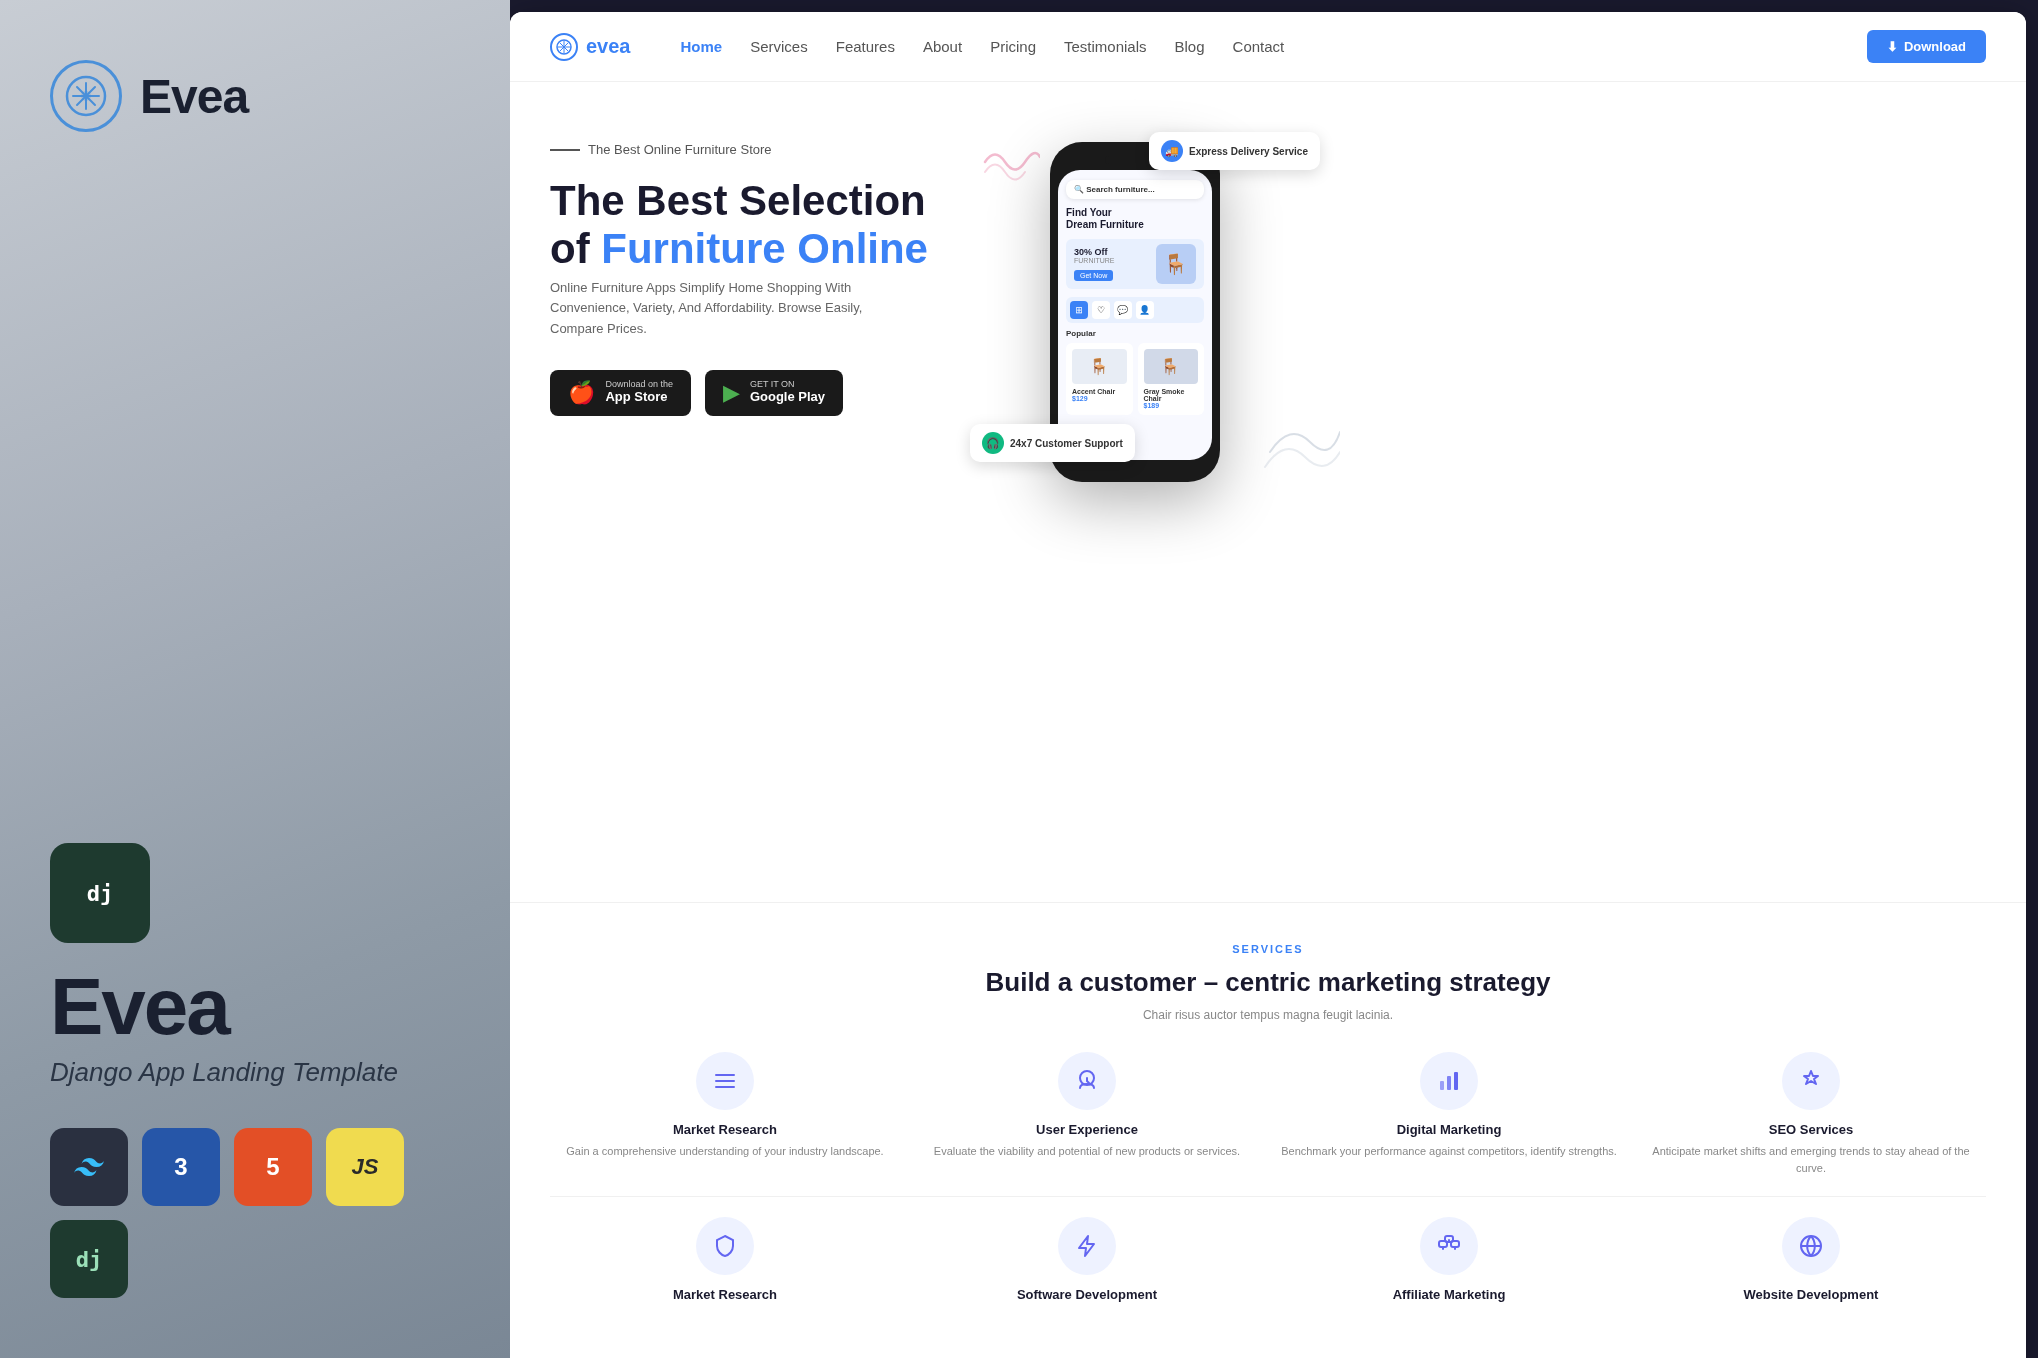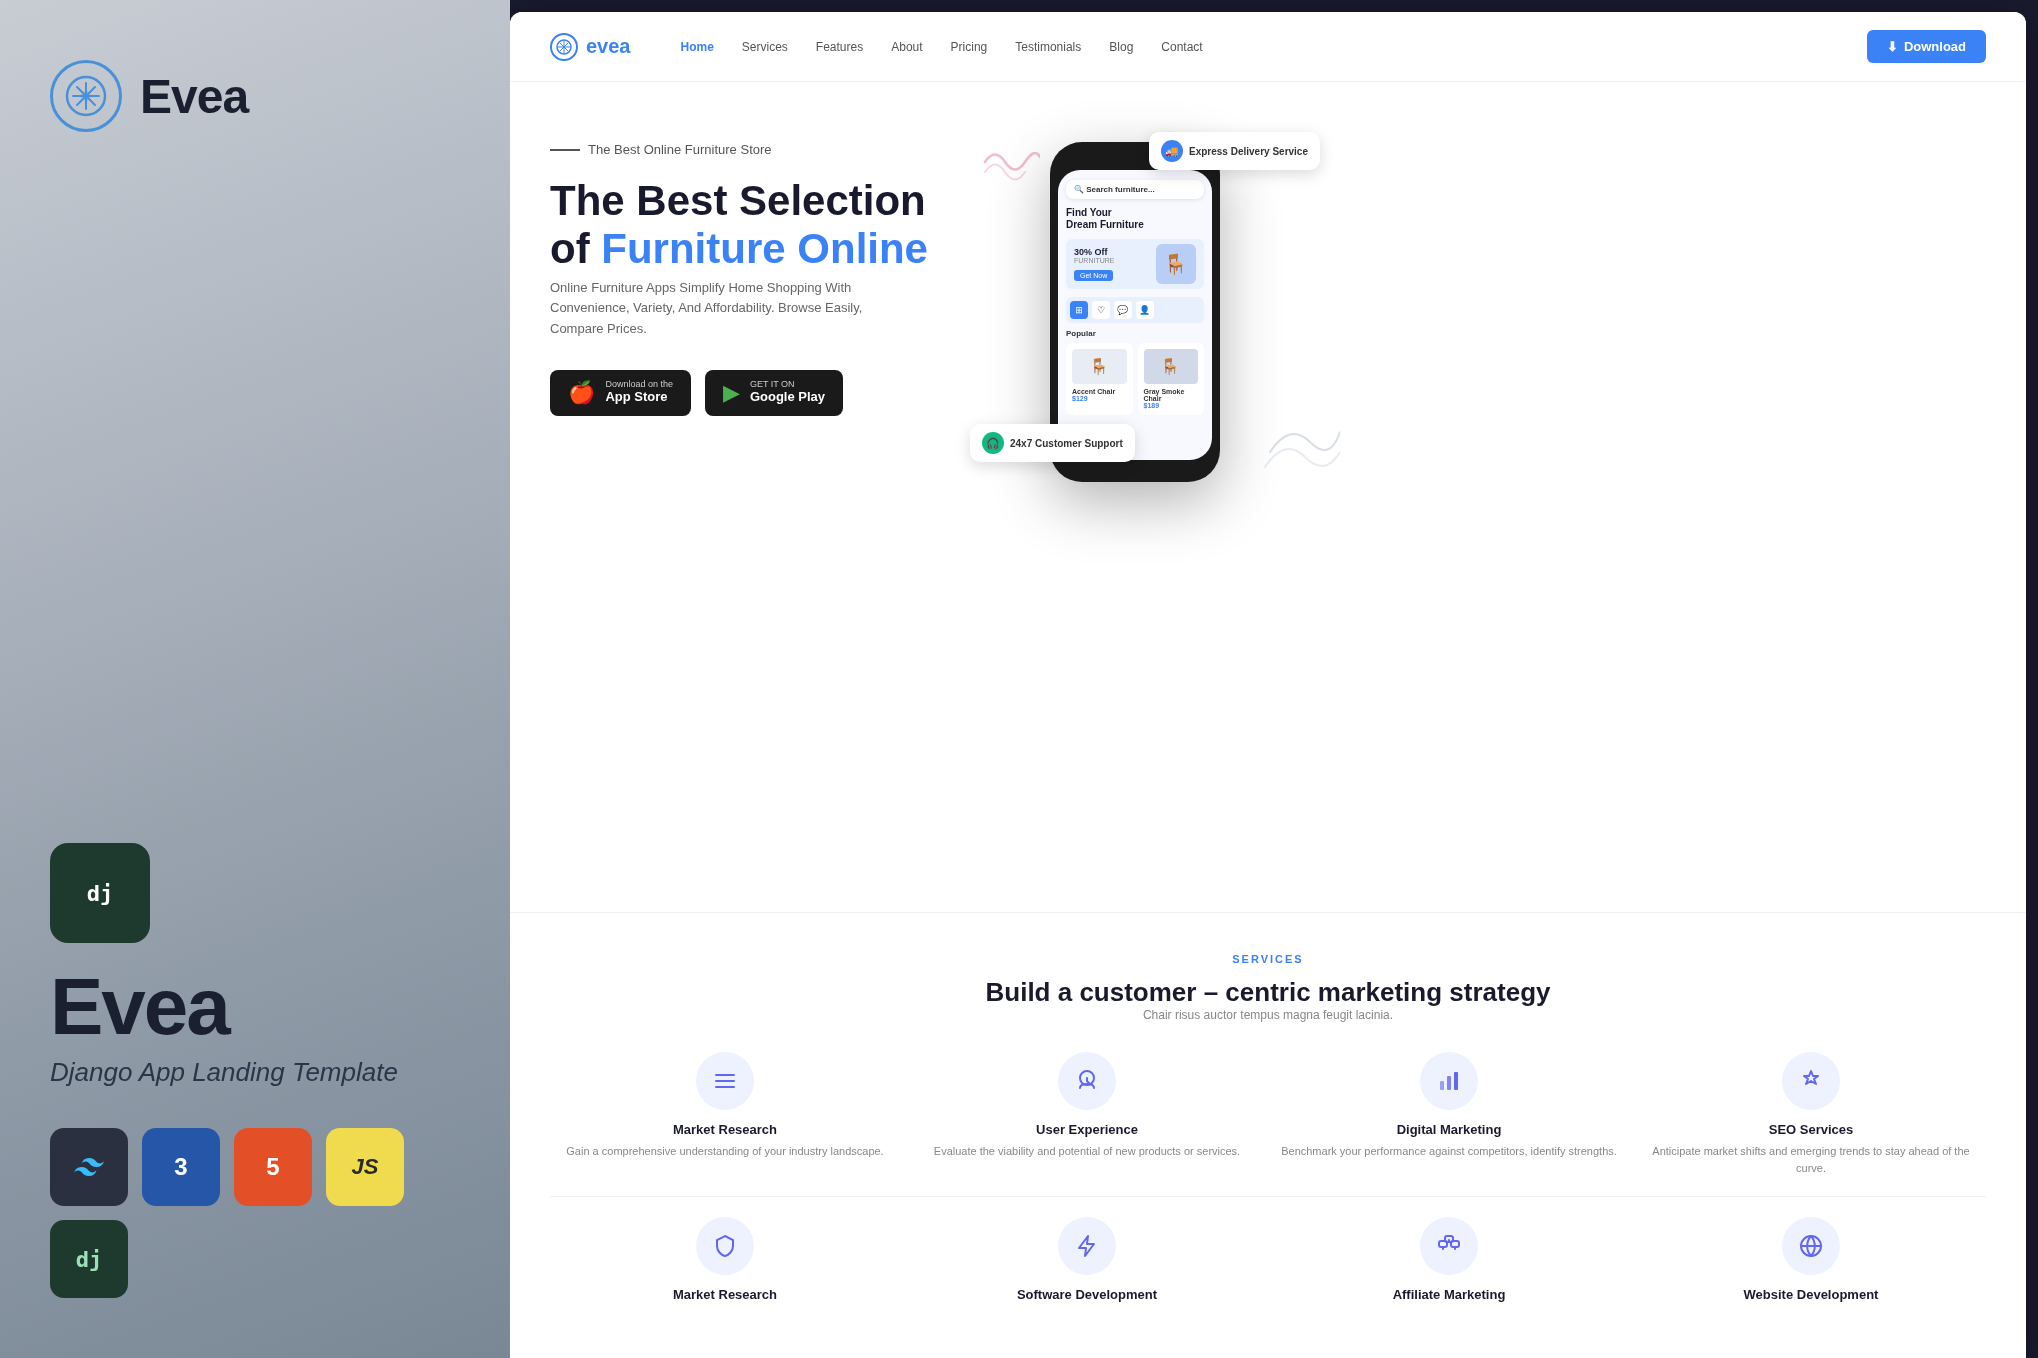--- a/index.html
+++ b/index.html
@@ -148,21 +148,21 @@
       display: flex;
       align-items: center;
       justify-content: center;
     }
     .nav-links {
       display: flex;
       gap: 28px;
       flex: 1;
     }
     .nav-link {
-      font-size: 12px;
+      font-size: 15px;
       color: #555;
       cursor: pointer;
       text-decoration: none;
     }
     .nav-link.active {
       color: #3b82f6;
       font-weight: 600;
     }
     .nav-download-btn {
       background: #3b82f6;
@@ -426,20 +426,21 @@
       color: #3b82f6;
       letter-spacing: 2px;
       text-transform: uppercase;
       margin-bottom: 12px;
     }
     .services-title {
       text-align: center;
       font-size: 26px;
       font-weight: 800;
       color: #1a1a2e;
+      margin-bottom: 10px;
     }
     .services-desc {
       text-align: center;
       font-size: 12px;
       color: #888;
       margin-bottom: 30px;
     }
     .services-grid {
       display: grid;
       grid-template-columns: repeat(4, 1fr);

